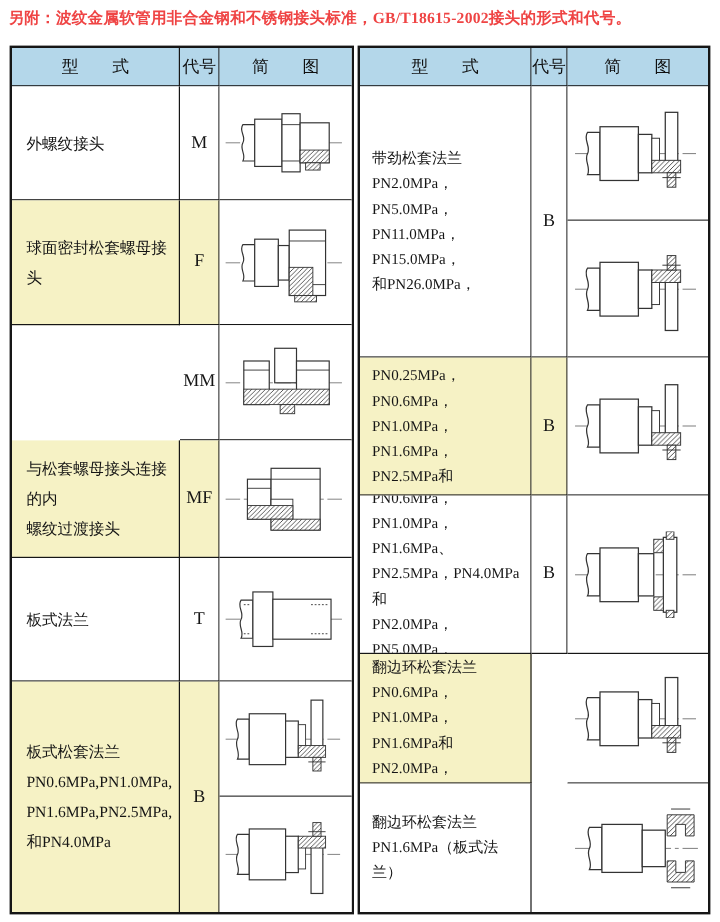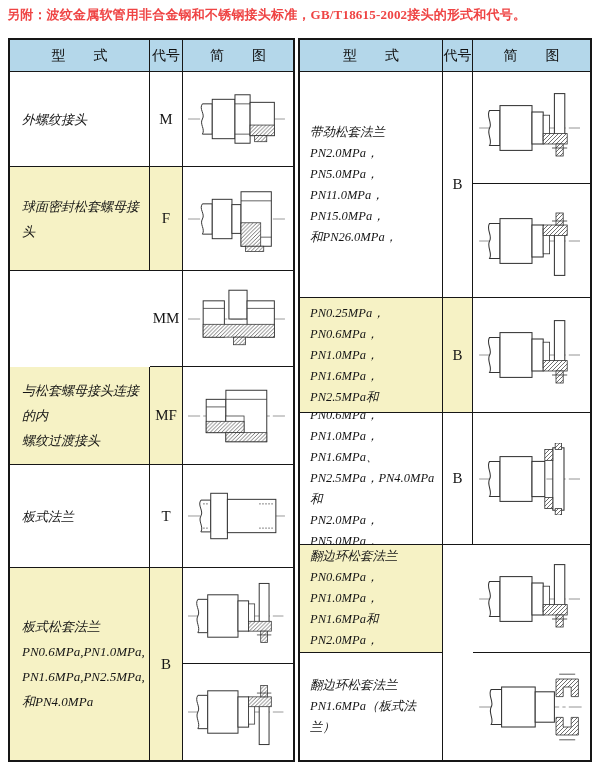--- a/index.html
+++ b/index.html
@@ -19,21 +19,21 @@
   .tbl-right { width:294px; grid-template-columns:143px 30px 1fr;
                grid-template-rows:32px 112px 114px 115px 132px 108px 107px; }
   .cell {
     border-right:1px solid #161616; border-bottom:1px solid #161616;
     display:flex; align-items:center; box-sizing:border-box; background:#fff;
     overflow:hidden;
   }
   .last-c { border-right:none; }
   .last-r { border-bottom:none; }
   .th { background:#b4d7ea; justify-content:center; font-size:14px; color:#101010; }
-  .type { padding:3px 4px 3px 12px; font-size:13px; line-height:25px; white-space:pre-line;font-style:italic; }
+  .type { padding:3px 4px 3px 12px; font-size:13px; line-height:25px; white-space:pre-line; }
   .tbl-right .type { font-size:12.5px; line-height:21px; padding-left:10px; }
   .code { justify-content:center; font-size:15px; }
   .hl { background:#f6f2c5; }
   .diag { justify-content:center; background:#fff; }
   .diag svg { width:106px; height:84px; }
   .tbl-right .diag svg { width:112px; height:88px; }
   .defs-svg { position:absolute; width:0; height:0; }
 </style>
 </head>
 <body>

